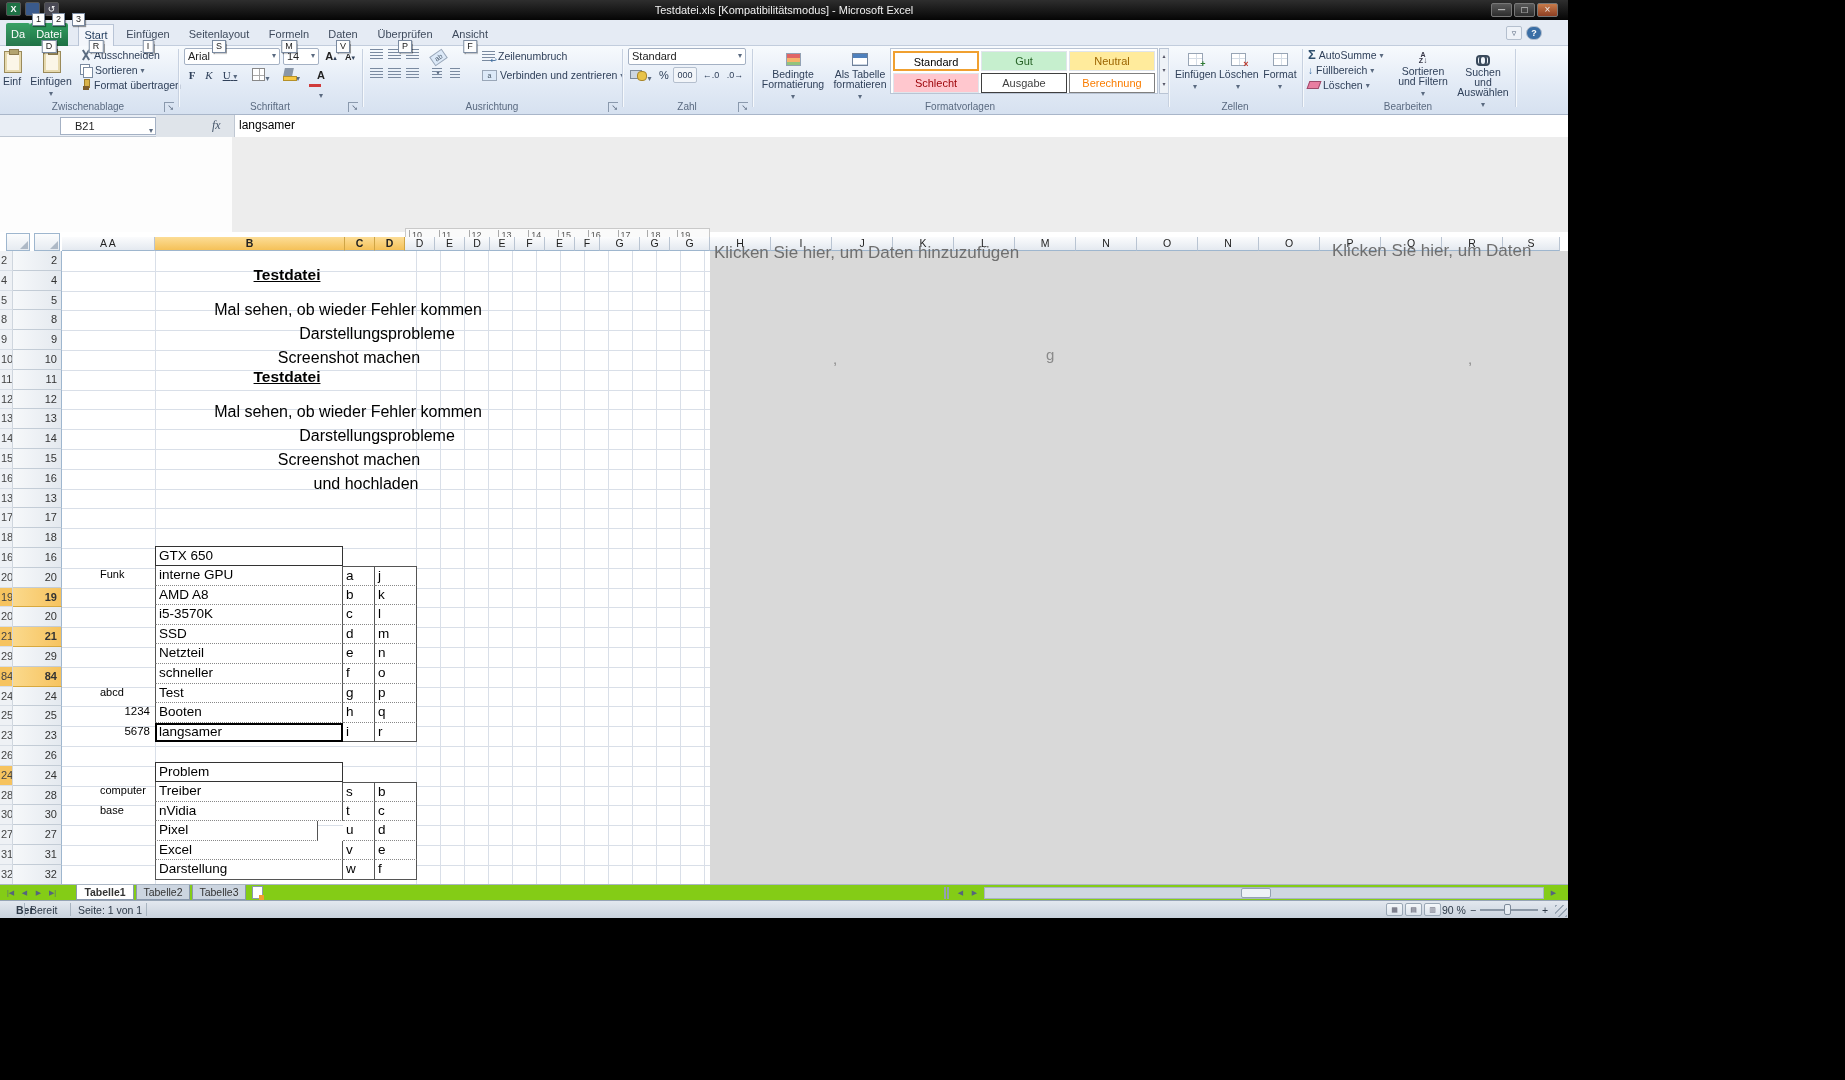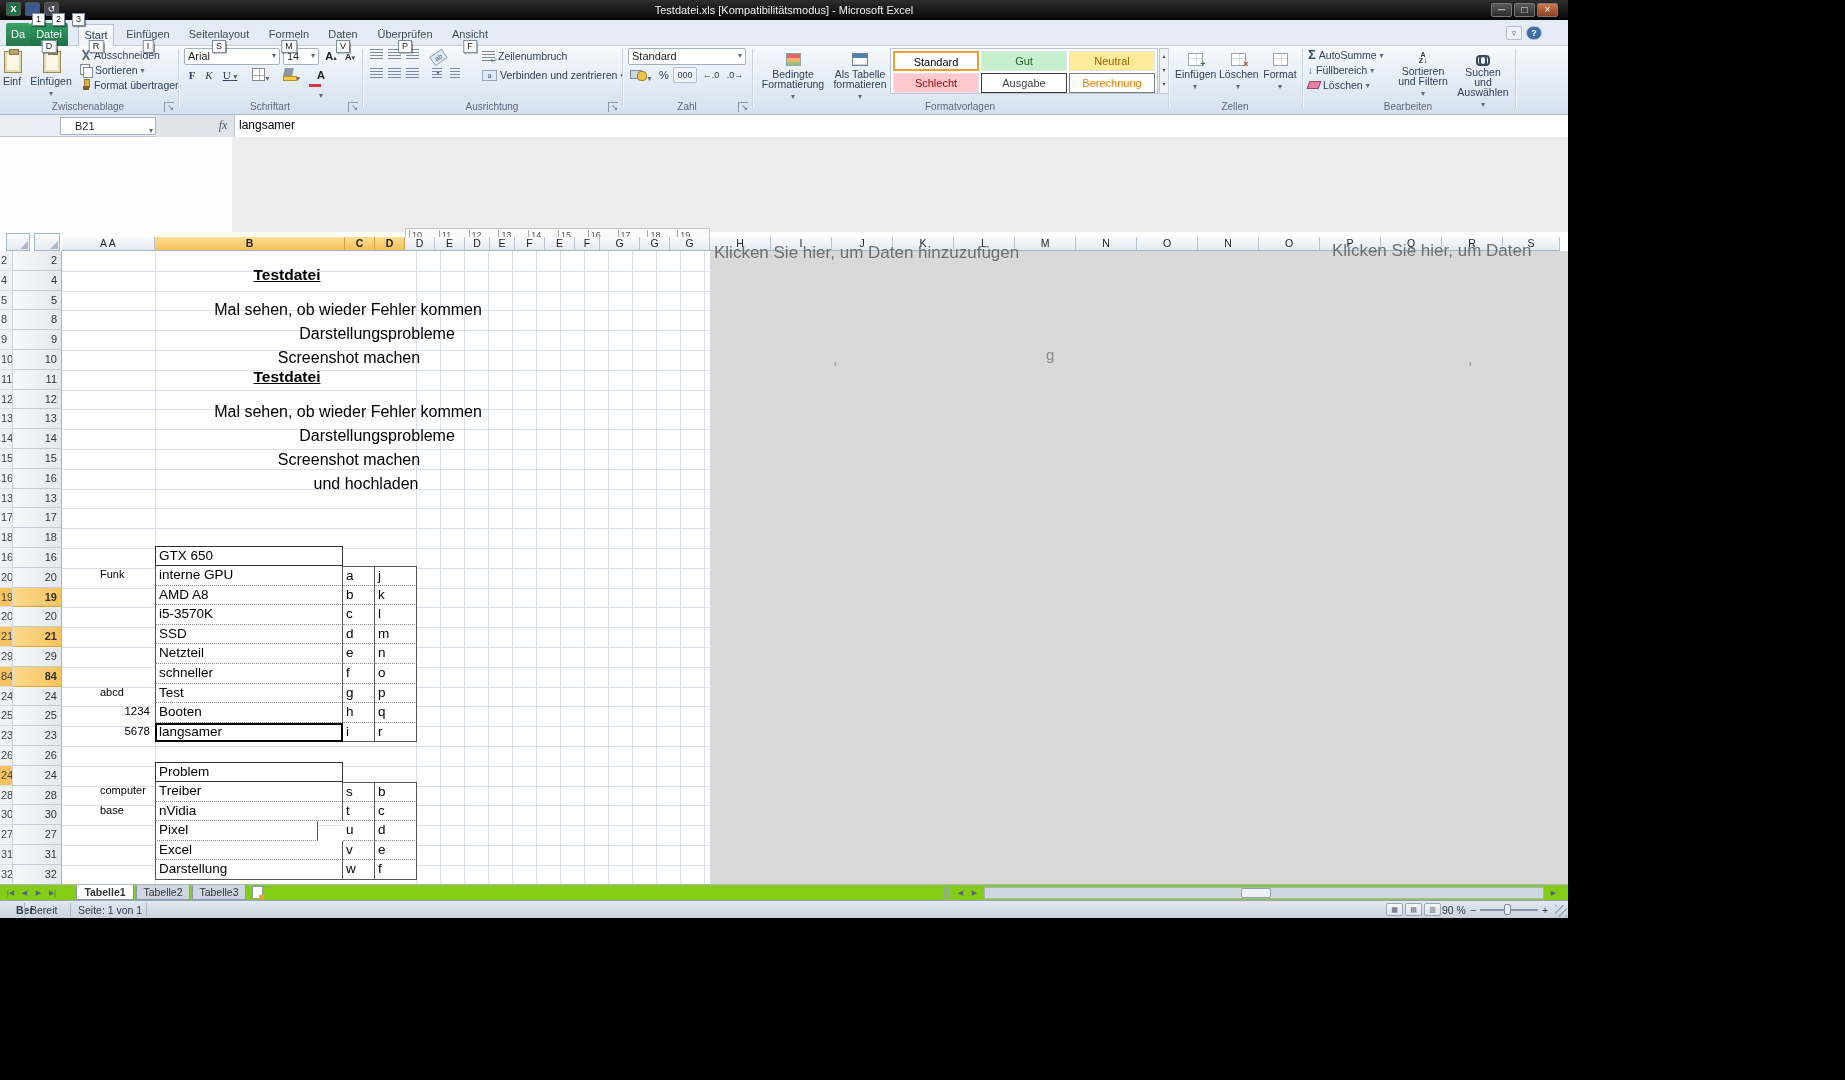--- a/index.html
+++ b/index.html
@@ -104,21 +104,21 @@
   .gcell { position:absolute; width:86px; height:20px; font-size:11px; line-height:18px; text-align:center; border:1px solid #e0e5ec; }
   .gscroll { position:absolute; left:1159px; top:2px; width:10px; height:46px; border:1px solid #b9c4d4; background:#eef2f7;
              font-size:6px; color:#556; text-align:center; line-height:14px; }
 
   
   .fbar { position:absolute; left:0; top:115px; width:1568px; height:22px; background:#e9eef5; border-bottom:1px solid #bfc7d2; z-index:20; }
   .namebox { position:absolute; left:60px; top:2px; width:96px; height:18px; background:#fff; border:1px solid #a4b1c4;
              font-size:11px; line-height:16px; padding-left:14px; color:#222; }
   .namebox .dd { position:absolute; right:2px; top:5px; }
   .fxbtn { position:absolute; left:212px; top:2px; width:22px; height:18px; font-size:12px; font-style:italic;
-           font-family:"Liberation Serif", serif; color:#44556a; text-align:center; line-height:16px; }
+           font-family:"Liberation Serif", serif; color:#44556a; line-height:16px; }
   .ffield { position:absolute; left:234px; top:0; width:1334px; height:22px; background:#fff; border-left:1px solid #bfc7d2;
             font-size:12px; line-height:21px; padding-left:4px; color:#000; }
   .fbar-grayblock { position:absolute; left:156px; top:0; width:78px; height:22px; background:#dfe4ea; }
 
   
   .band-l { position:absolute; left:0; top:137px; width:232px; height:95px; background:#fdfdfd; }
   .band-r { position:absolute; left:232px; top:137px; width:1336px; height:95px; background:#ededed; }
 
   
   #sheet { position:absolute; left:0; top:0; width:1568px; height:918px; z-index:5; }

